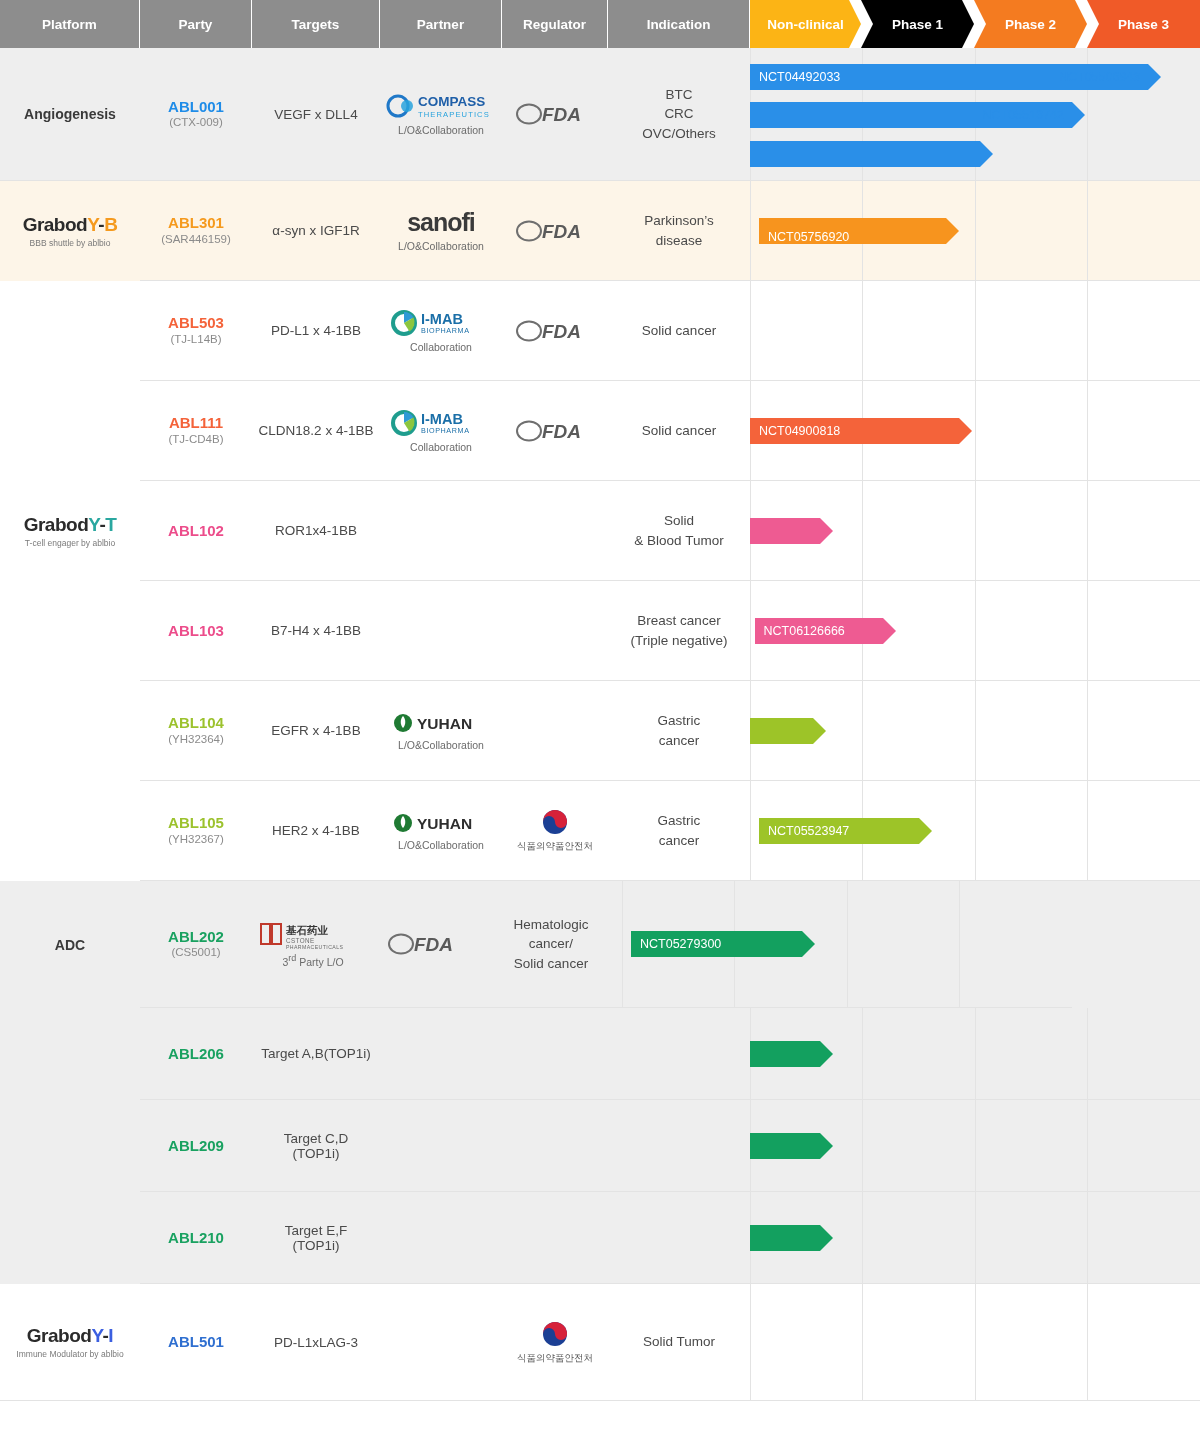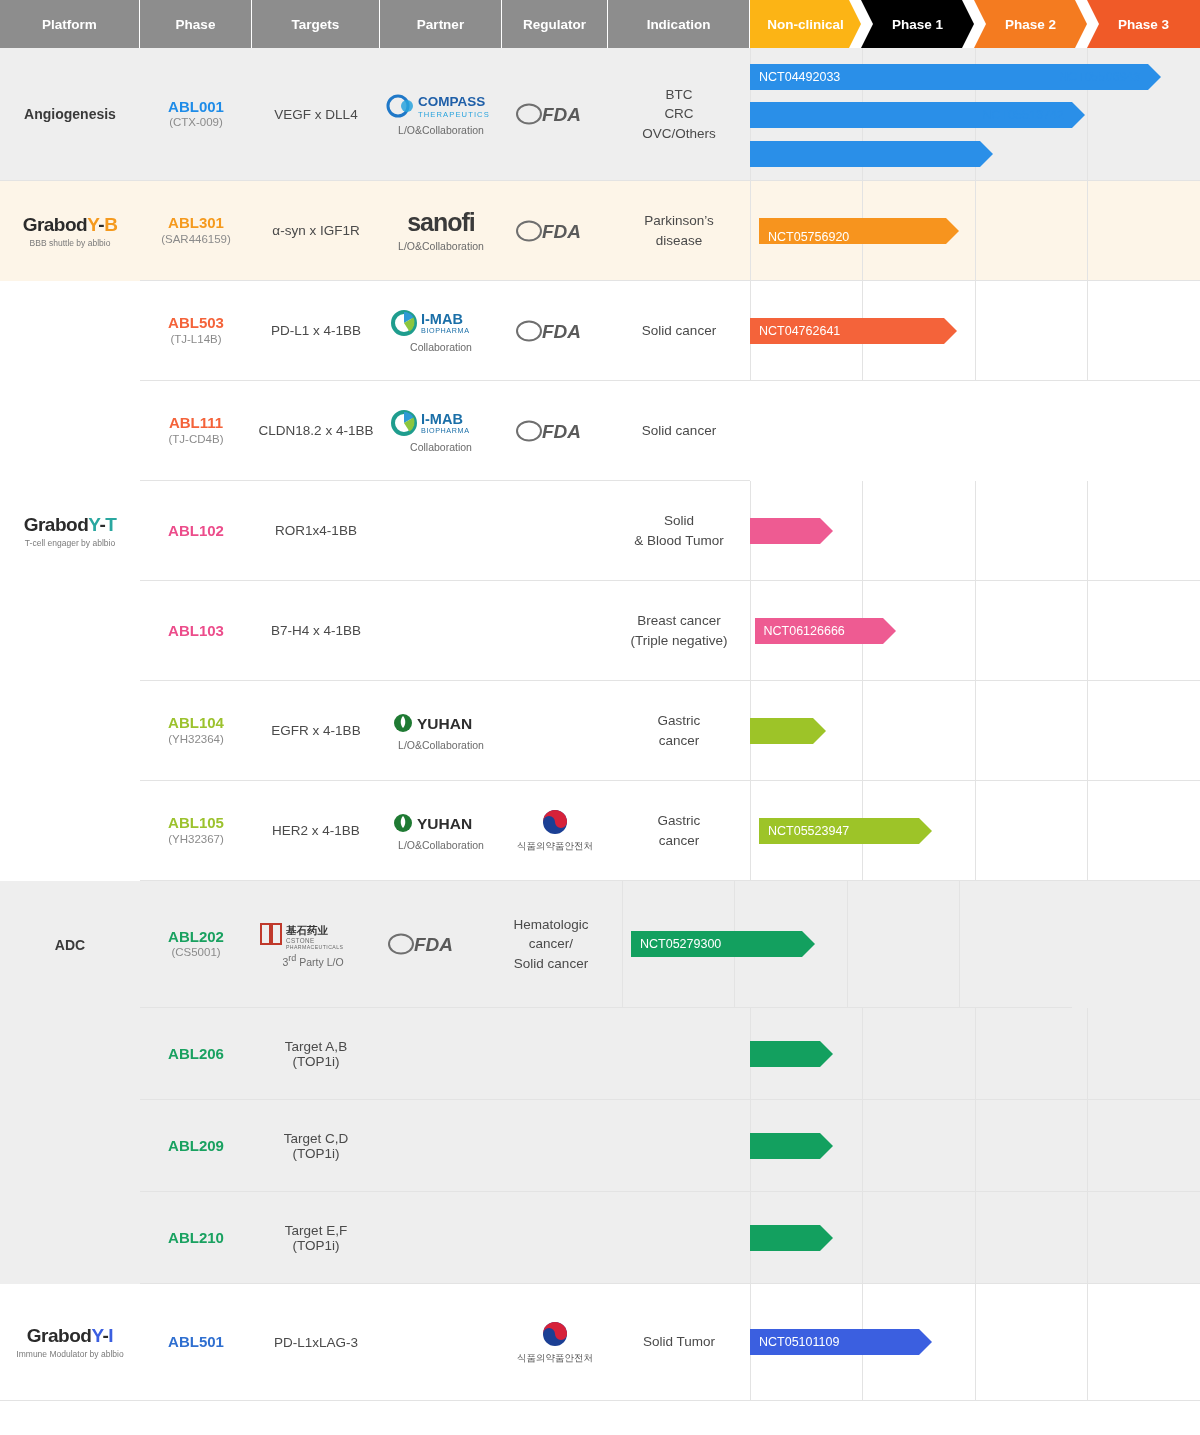--- a/index.html
+++ b/index.html
@@ -95,21 +95,21 @@
 
   .sup { font-size:9px; vertical-align:super; }
 </style>
 </head>
 <body>
 
 <div id="pipeline">
 
   <div class="hdr">
     <div class="cell c-platform">Platform</div>
-    <div class="cell c-code">Phase</div>
+    <div class="cell c-code">Party</div>
     <div class="cell c-targets">Targets</div>
     <div class="cell c-partner">Partner</div>
     <div class="cell c-reg">Regulator</div>
     <div class="cell c-ind">Indication</div>
     <div class="cell ph" style="width: 111px; background: rgb(252, 180, 21); border-right: none; clip-path: polygon(0px 0px, calc(100% - 12px) 0px, 100% 50%, calc(100% - 12px) 100%, 0px 100%);">Non-clinical</div>
     <div class="cell ph" style="width: 113px; background: #000000; border-right: none; clip-path: polygon(0px 0px, calc(100% - 12px) 0px, 100% 50%, calc(100% - 12px) 100%, 0px 100%, 12px 50%);">Phase 1</div>
     <div class="cell ph" style="width: 113px; background: rgb(244, 123, 32); border-right: none; clip-path: polygon(0px 0px, calc(100% - 12px) 0px, 100% 50%, calc(100% - 12px) 100%, 0px 100%, 12px 50%);">Phase 2</div>
     <div class="cell" style="width: 113px; background: rgb(240, 90, 40); border-right: none; clip-path: polygon(0px 0px, 100% 0px, 100% 100%, 0px 100%, 12px 50%);">Phase 3</div>
   </div>
 
@@ -258,25 +258,20 @@
           <div class="ind-txt">
             <div>Solid cancer</div>
           </div>
         </div>
     <div class="col c-phase">
           <div class="lane">
             <div class="vline" style="left:0"></div>
             <div class="vline" style="left:112px"></div>
             <div class="vline" style="left:225px"></div>
             <div class="vline" style="left:337px"></div>
-            <div class="bar-wrap">
-       <div class="bar" style="left:0px;width:193.5px;background:#f4633a;color:#f4633a;">
-         <span style="color:#fff">NCT04762641</span>
-       </div>
-            </div>
           </div>
         </div>
   </div>
       <div class="row" style="background: rgb(255, 255, 255); height: 100px;">
     <div class="col c-platform" style="border-bottom:none;"></div>
     <div class="col c-code">
        <div class="code-main" style="color:#f4633a">ABL111</div>
        <div class="code-sub">(TJ-CD4B)</div>
     </div>
     <div class="col c-targets" style="flex-direction:column">
@@ -300,20 +295,33 @@
       <ellipse cx="13" cy="13" rx="12" ry="9.5" fill="none" stroke="#6f6f6f" stroke-width="2"></ellipse>
       <text x="26" y="20" font-family="Liberation Sans, sans-serif" font-size="19" font-weight="bold" font-style="italic" fill="#5a5a5a">FDA</text>
     </svg>
           </div>
         </div>
     <div class="col c-ind" style="flex-direction:column">
           <div class="ind-txt">
             <div>Solid cancer</div>
           </div>
         </div>
+    <div class="col c-phase">
+          <div class="lane">
+            <div class="vline" style="left:0"></div>
+            <div class="vline" style="left:112px"></div>
+            <div class="vline" style="left:225px"></div>
+            <div class="vline" style="left:337px"></div>
+            <div class="bar-wrap">
+       <div class="bar" style="left:0px;width:209.25px;background:#f4633a;color:#f4633a;">
+         <span style="color:#fff">NCT04900818</span>
+       </div>
+            </div>
+          </div>
+        </div>
   </div>
       <div class="row" style="background: rgb(255, 255, 255); height: 100px;">
     <div class="col c-platform" style="border-bottom: none; text-align: right;">
           <div class="grabody">
      <div class="main">Grabod<span style="color:#2aa7a0">Y</span>-<span style="color:#2aa7a0">T</span></div>
      <div class="sub">T-cell engager by ablbio</div>
    </div>
         </div>
     <div class="col c-code">
        <div class="code-main" style="color:#ec4d8b">ABL102</div>
@@ -511,21 +519,21 @@
             </div>
           </div>
         </div>
   </div>
       <div class="row" style="background: rgb(238, 238, 238); height: 92px;">
     <div class="col c-platform" style="border-bottom:none;"></div>
     <div class="col c-code">
        <div class="code-main" style="color:#19a160">ABL206</div>
 
     </div>
-    <div class="col c-targets" style="flex-direction:column">
+    <div class="col c-targets" style="flex-direction:row">
           <div>Target A,B</div>
           <div>(TOP1i)</div>
         </div>
     <div class="col c-partner"></div>
     <div class="col c-reg"></div>
     <div class="col c-ind" style="flex-direction:column">
           <div class="ind-txt"></div>
         </div>
     <div class="col c-phase">
           <div class="lane">
@@ -627,22 +635,17 @@
           <div class="ind-txt">
             <div>Solid Tumor</div>
           </div>
         </div>
     <div class="col c-phase">
           <div class="lane">
             <div class="vline" style="left:0"></div>
             <div class="vline" style="left:112px"></div>
             <div class="vline" style="left:225px"></div>
             <div class="vline" style="left:337px"></div>
-            <div class="bar-wrap">
-       <div class="bar" style="left:0px;width:168.75px;background:#3b5fe0;color:#3b5fe0;">
-         <span style="color:#fff">NCT05101109</span>
-       </div>
-            </div>
           </div>
         </div>
   </div>
     </div>
 </div>
 
 </body></html>

